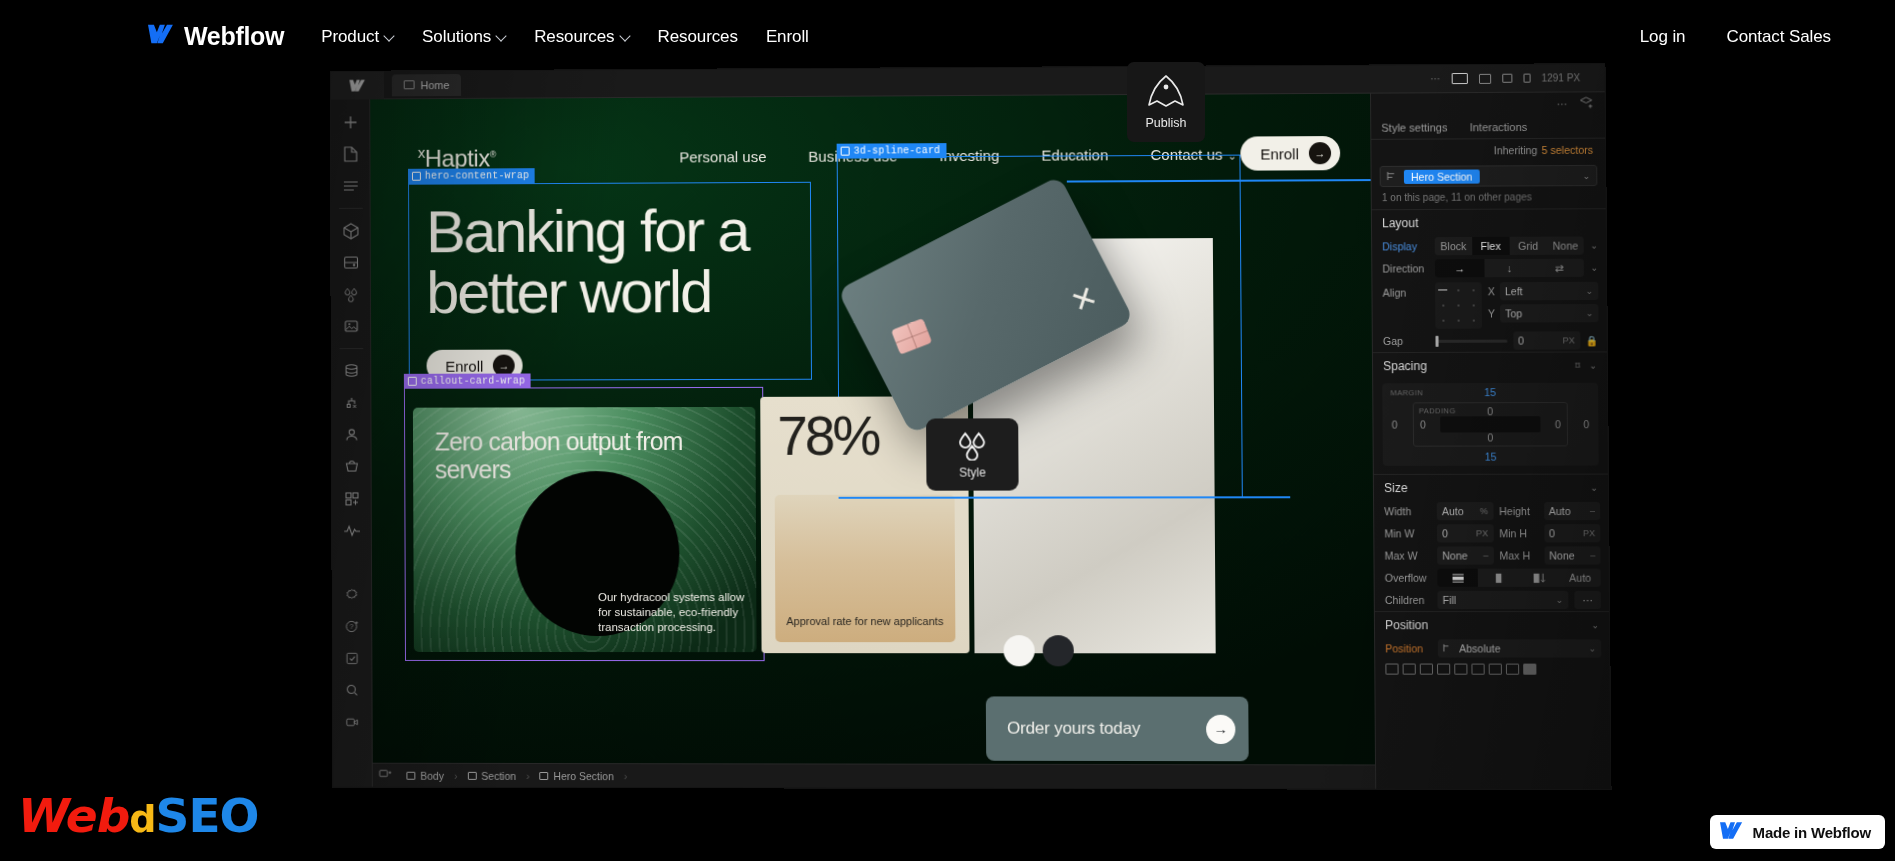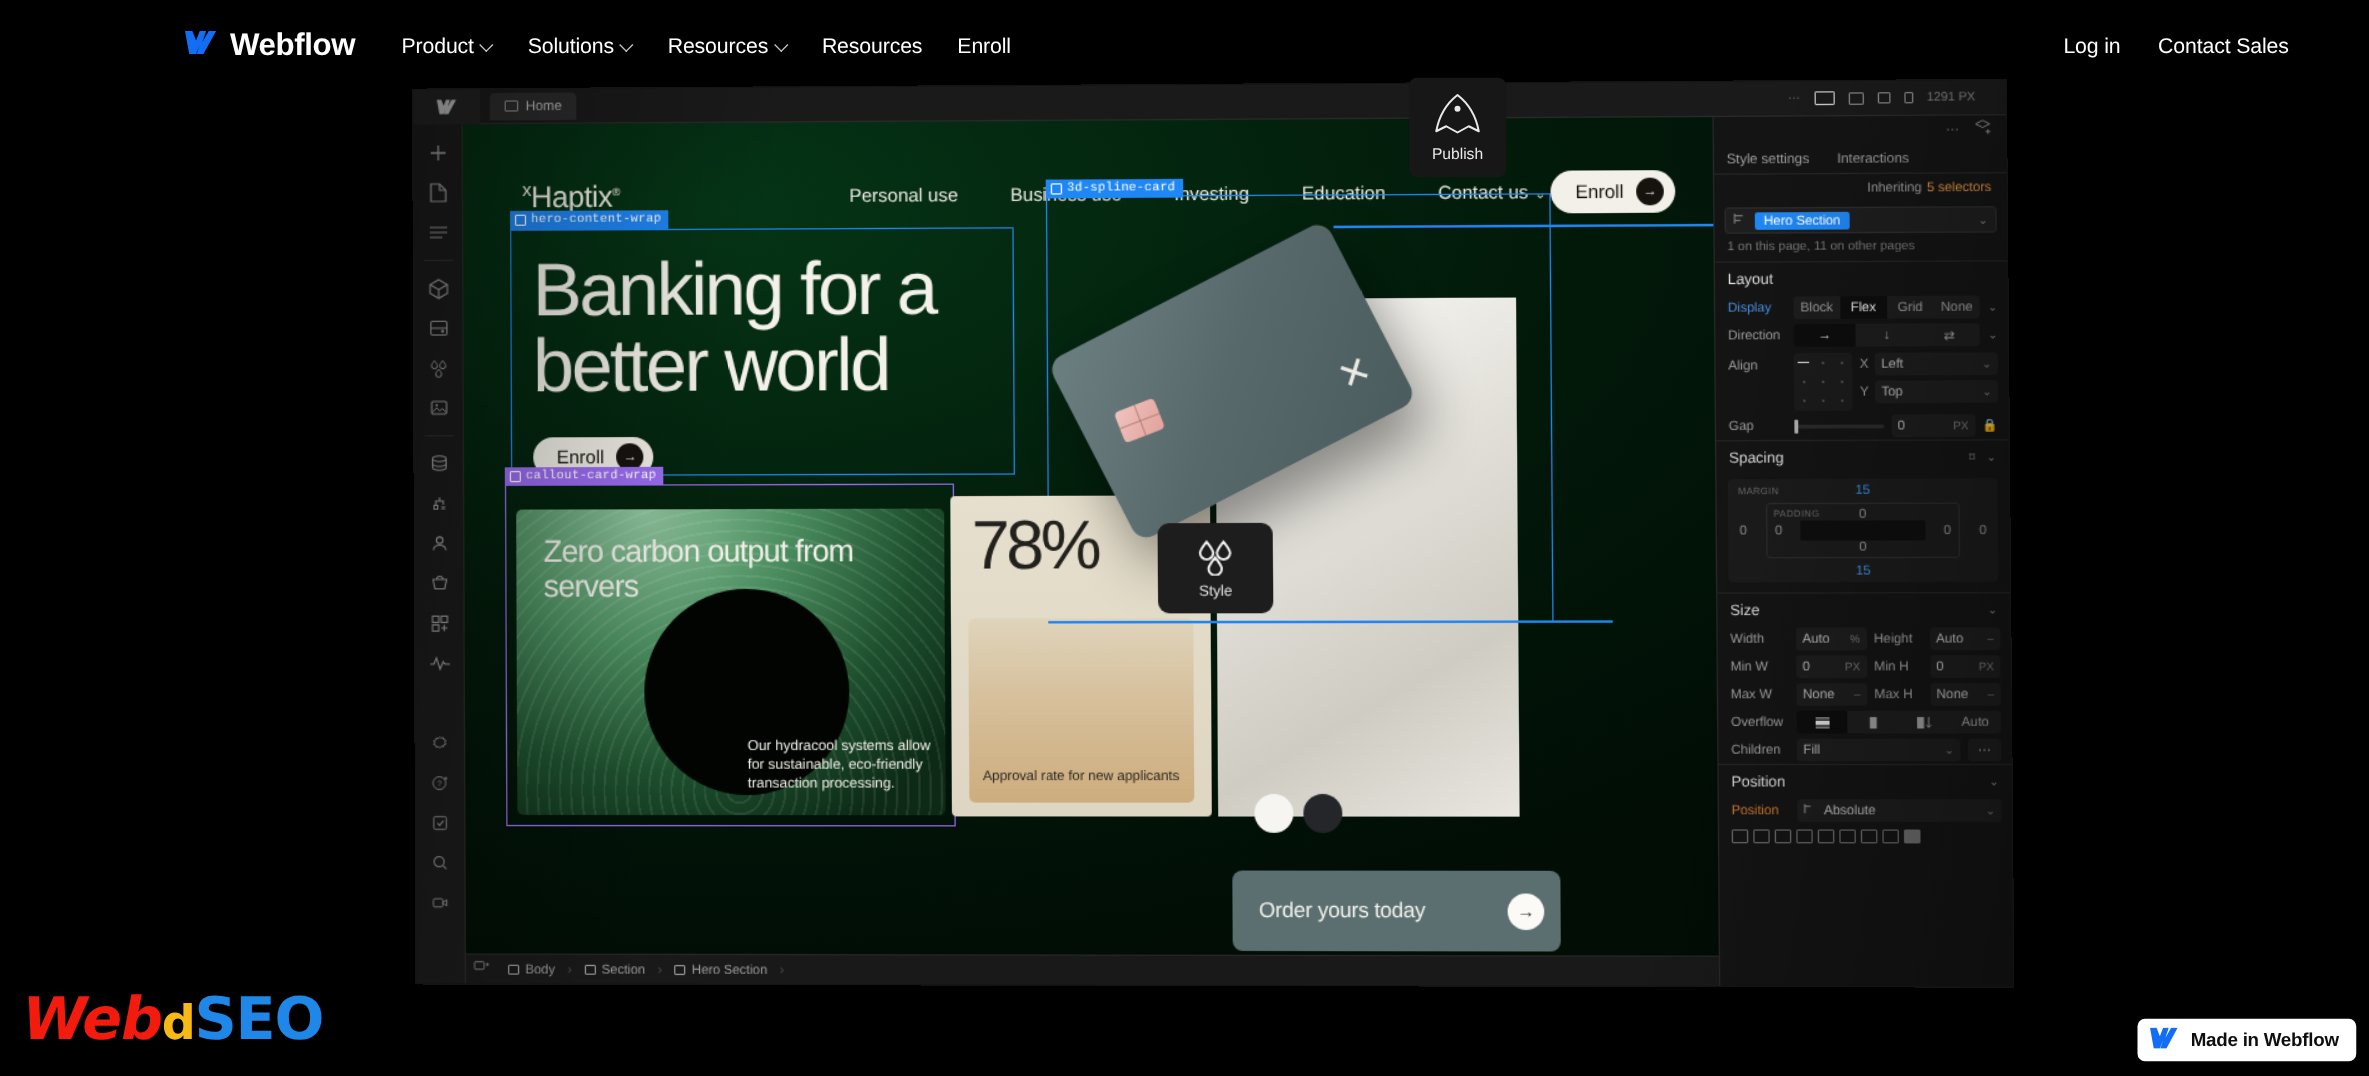--- a/index.html
+++ b/index.html
@@ -24,21 +24,21 @@
   .navlink {
     color: #fff; font-size: 17px; font-weight: 400; letter-spacing: -0.1px;
     display: flex; align-items: center; gap: 6px; cursor: pointer; white-space: nowrap;
   }
   .caret { width: 9px; height: 9px; display: inline-block; position: relative; top: -1px; }
   .caret::before {
     content: ""; position: absolute; left: 0; top: 1px;
     width: 7px; height: 7px; border-right: 1.6px solid #c9cdd3; border-bottom: 1.6px solid #c9cdd3;
     transform: rotate(45deg);
   }
-  .nav-right { margin-left: auto; display: flex; align-items: center; gap: 0; margin-right: 34px; }
+  .nav-right { margin-left: auto; display: flex; align-items: center; gap: 11px; margin-right: 34px; }
   .nav-right .navlink { margin-right: 30px; }
   .cta {
     background: #146EF5; color: #fff; border: none; border-radius: 5px;
     height: 50px; padding: 0 24px; font-size: 17px; font-weight: 700;
     font-family: "Liberation Sans", sans-serif; cursor: pointer; white-space: nowrap;
   }
   .cta .light { font-weight: 400; }
 
   
   .shot {

